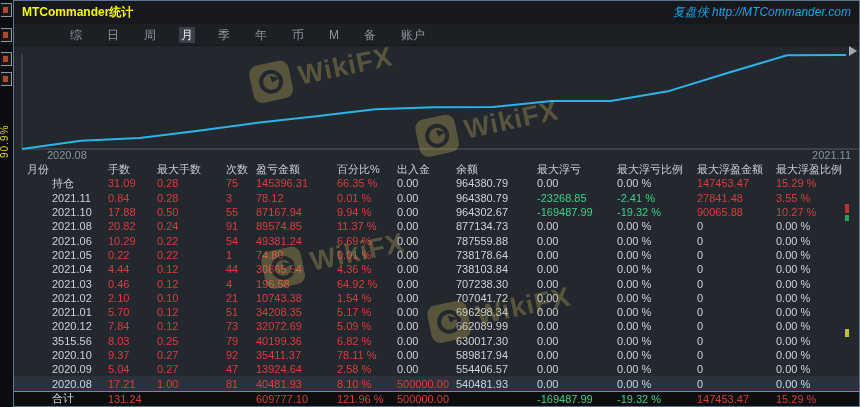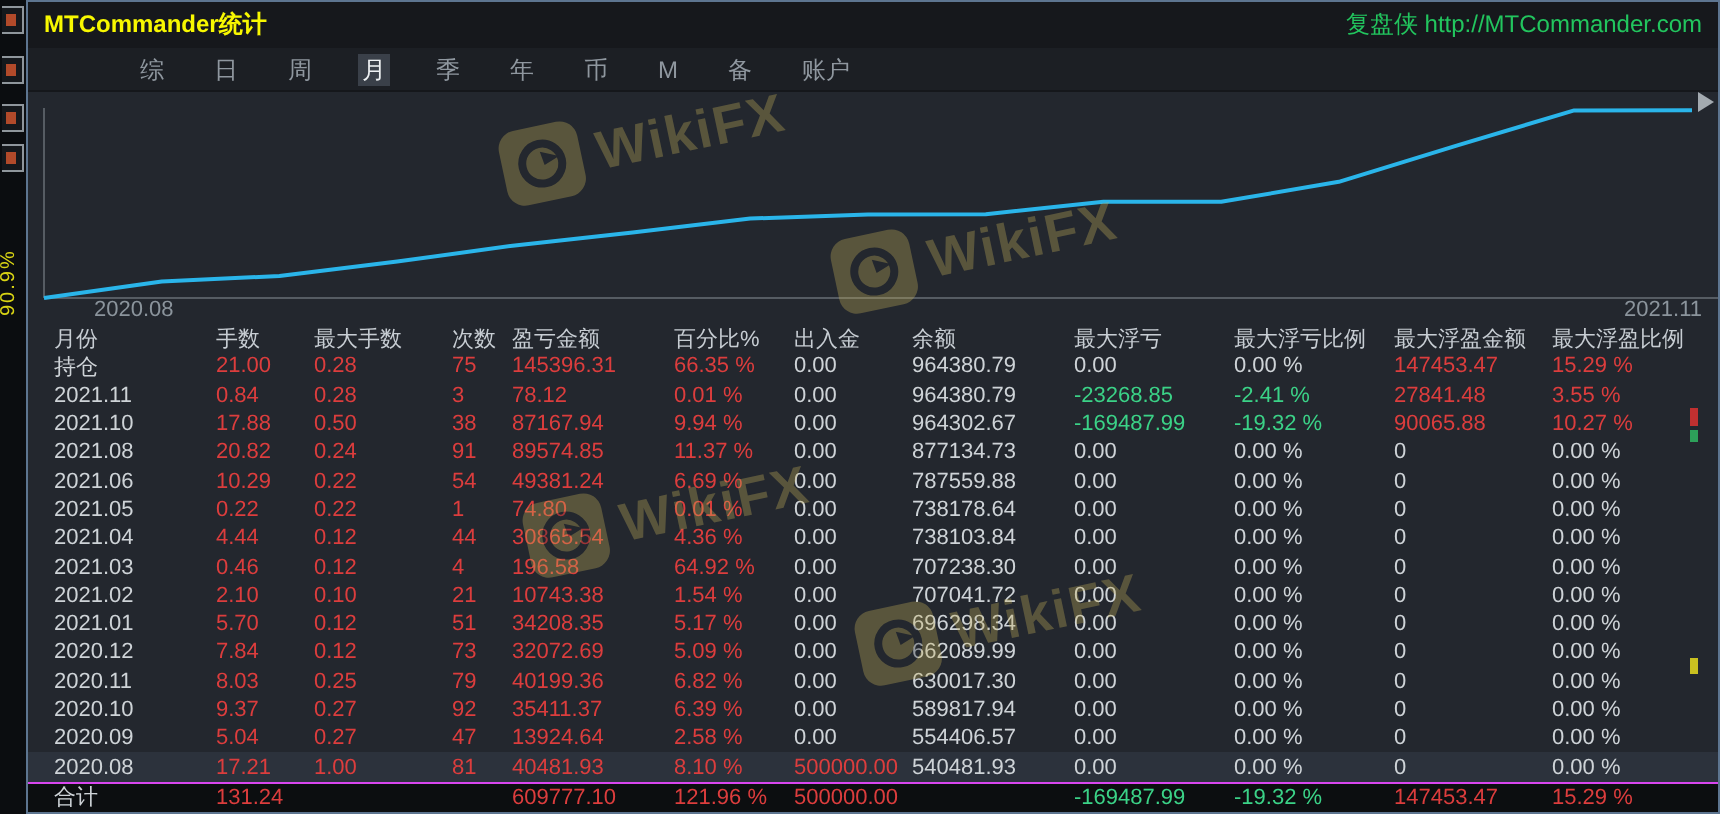--- a/index.html
+++ b/index.html
@@ -16,21 +16,21 @@
     writing-mode:vertical-rl; transform:rotate(180deg); color:#d9d414; font-size:10px;
     letter-spacing:1px; text-align:center; }
 
   
   .window { position:absolute; left:13px; top:0; width:847px; height:407px;
     background:#23272e; border:1px solid #5d7590; }
 
   .titlebar { position:absolute; left:0; top:0; right:0; height:23px; background:#16181c;
     display:flex; align-items:center; justify-content:space-between; padding:0 8px; }
   .title { color:#f8f800; font-size:12px; font-weight:bold; }
-  .brand { color:#22c55e; font-size:12px; }
+  .brand { color:#0ea5e9; font-size:12px;font-style:italic; }
 
   .menubar { position:absolute; left:0; top:23px; right:0; height:22px; background:#1c1f24;
     display:flex; align-items:center; gap:21px; padding-left:54px;
     border-bottom:1px solid #15171b; }
   .mi { color:#8f979f; font-size:12px; cursor:default; line-height:16px; padding:0 2px; }
   .mi.active { background:#3a4049; color:#eef1f3; }
 
   
   .chart-area { position:absolute; left:0; top:45px; right:0; height:116px; }
   .chart-area svg { position:absolute; inset:0; width:100%; height:100%; }
@@ -44,21 +44,21 @@
   
   .table { position:absolute; left:0; top:161px; right:0; bottom:0;
     display:flex; flex-direction:column; font-size:11px; }
   .trow { flex:1; display:grid; align-items:center; padding-left:13px;
     grid-template-columns:81px 49px 69px 30px 81px 60px 59px 81px 80px 80px 79px 1fr;
     min-height:0; }
   .trow.selected { background:#2c323c; }
   .trow.total { background:#0c0e10; border-top:1px solid #d946ef; }
   .cell { white-space:nowrap; overflow:hidden; }
   .c-head { color:#c7cdd3; }
-  .c-label { color:#ced3d7; }
+  .c-label { color:#ced3d7;margin-left:25px; }
   .c-white { color:#ced3d7; }
   .c-red { color:#dc3d3d; }
   .c-green { color:#3bd287; }
 
   
   .wm { position:absolute; display:flex; align-items:center; gap:8px;
     transform:rotate(-12deg); opacity:.33; pointer-events:none; color:#c8b35a; }
   .wm-logo { width:40px; height:38px; border-radius:9px; background:#c8b35a;
     display:flex; align-items:center; justify-content:center; }
   .wm-text { font-size:27px; font-weight:bold; letter-spacing:1px; }
@@ -128,21 +128,21 @@
           <div class="cell c-head">出入金</div>
           <div class="cell c-head">余额</div>
           <div class="cell c-head">最大浮亏</div>
           <div class="cell c-head">最大浮亏比例</div>
           <div class="cell c-head">最大浮盈金额</div>
           <div class="cell c-head">最大浮盈比例</div>
         </div>
 
     <div class="trow">
           <div class="cell c-label">持仓</div>
-          <div class="cell c-red">21.00</div>
+          <div class="cell c-red">31.09</div>
           <div class="cell c-red">0.28</div>
           <div class="cell c-red">75</div>
           <div class="cell c-red">145396.31</div>
           <div class="cell c-red">66.35 %</div>
           <div class="cell c-white">0.00</div>
           <div class="cell c-white">964380.79</div>
           <div class="cell c-white">0.00</div>
           <div class="cell c-white">0.00 %</div>
           <div class="cell c-red">147453.47</div>
           <div class="cell c-red">15.29 %</div>
@@ -158,21 +158,21 @@
           <div class="cell c-white">964380.79</div>
           <div class="cell c-green">-23268.85</div>
           <div class="cell c-green">-2.41 %</div>
           <div class="cell c-red">27841.48</div>
           <div class="cell c-red">3.55 %</div>
         </div>
         <div class="trow">
           <div class="cell c-label">2021.10</div>
           <div class="cell c-red">17.88</div>
           <div class="cell c-red">0.50</div>
-          <div class="cell c-red">38</div>
+          <div class="cell c-red">55</div>
           <div class="cell c-red">87167.94</div>
           <div class="cell c-red">9.94 %</div>
           <div class="cell c-white">0.00</div>
           <div class="cell c-white">964302.67</div>
           <div class="cell c-green">-169487.99</div>
           <div class="cell c-green">-19.32 %</div>
           <div class="cell c-red">90065.88</div>
           <div class="cell c-red">10.27 %</div>
         </div>
         <div class="trow">
@@ -281,40 +281,40 @@
           <div class="cell c-red">32072.69</div>
           <div class="cell c-red">5.09 %</div>
           <div class="cell c-white">0.00</div>
           <div class="cell c-white">662089.99</div>
           <div class="cell c-white">0.00</div>
           <div class="cell c-white">0.00 %</div>
           <div class="cell c-white">0</div>
           <div class="cell c-white">0.00 %</div>
         </div>
         <div class="trow">
-          <div class="cell c-label">2020.11</div>
+          <div class="cell c-label">3515.56</div>
           <div class="cell c-red">8.03</div>
           <div class="cell c-red">0.25</div>
           <div class="cell c-red">79</div>
           <div class="cell c-red">40199.36</div>
           <div class="cell c-red">6.82 %</div>
           <div class="cell c-white">0.00</div>
           <div class="cell c-white">630017.30</div>
           <div class="cell c-white">0.00</div>
           <div class="cell c-white">0.00 %</div>
           <div class="cell c-white">0</div>
           <div class="cell c-white">0.00 %</div>
         </div>
         <div class="trow">
           <div class="cell c-label">2020.10</div>
           <div class="cell c-red">9.37</div>
           <div class="cell c-red">0.27</div>
           <div class="cell c-red">92</div>
           <div class="cell c-red">35411.37</div>
-          <div class="cell c-red">6.39 %</div>
+          <div class="cell c-red">78.11 %</div>
           <div class="cell c-white">0.00</div>
           <div class="cell c-white">589817.94</div>
           <div class="cell c-white">0.00</div>
           <div class="cell c-white">0.00 %</div>
           <div class="cell c-white">0</div>
           <div class="cell c-white">0.00 %</div>
         </div>
         <div class="trow">
           <div class="cell c-label">2020.09</div>
           <div class="cell c-red">5.04</div>

